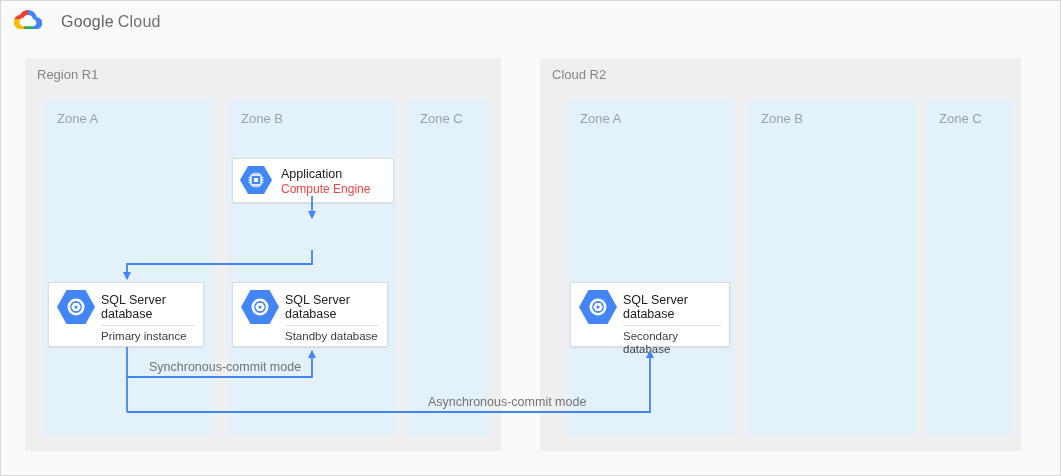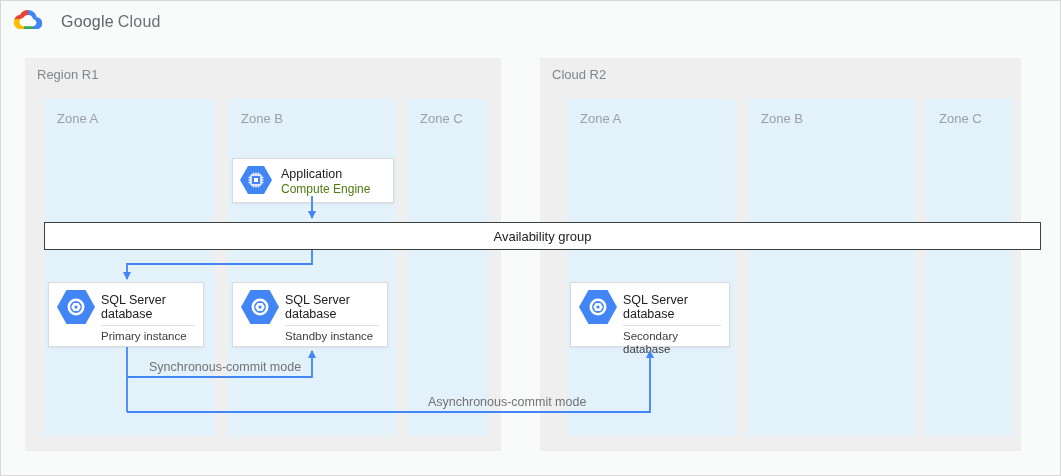--- a/index.html
+++ b/index.html
@@ -36,21 +36,21 @@
 
   
   .node {
     position:absolute; background:#ffffff;
     border:1px solid #d9dbdd; box-shadow:0 1px 2px rgba(0,0,0,.07);
     display:flex; align-items:flex-start;
   }
   .app-node { left:231px; top:149px; width:162px; height:45px; padding:7px 0 0 7px;margin-top:8px; }
   .app-node .txt { margin-left:9px; padding-top:1px; }
   .node-title { font-size:12.5px; color:#212124; line-height:15px; }
-  .node-sub { font-size:12px; color:#4d7c0f; line-height:14px; }
+  .node-sub { font-size:12px; color:#ef4444; line-height:14px; }
 
   .sql-node { top:281px; width:156px; height:65px; padding:7px 6px 0 8px; }
   .sql-primary   { left:47px; }
   .sql-standby   { left:231px; }
   .sql-secondary { left:569px; width:160px; }
   .sql-node .txt { margin-left:6px; padding-top:3px; flex:1; }
   .sql-title { font-size:12.5px; color:#212124; line-height:14px; width:90px; }
   .divider { border-top:1px solid #e0e0e0; margin:4px 2px 0 0; }
   .instance { font-size:11.5px; color:#3c4043; line-height:13px; margin-top:4px; }
 
@@ -146,23 +146,20 @@
           <line x1="21" y1="16.5" x2="23.4" y2="16.5"></line>
       </g>
       <rect x="14" y="12" width="4" height="4" fill="#ffffff"></rect>
     </svg>
     <div class="txt">
       <div class="node-title">Application</div>
       <div class="node-sub">Compute Engine</div>
     </div>
   </div>
 
-  <div class="ag-bar">
-    <span>Availability group</span>
-  </div>
 
   <div class="node sql-node sql-primary">
     <svg class="hexicon" width="38" height="34" viewBox="0 0 38 34">
       <polygon class="hex" points="9.5,0 28.5,0 38,17 28.5,34 9.5,34 0,17"></polygon>
       <circle cx="19" cy="17" r="7.2" fill="none" stroke="#ffffff" stroke-width="2.6"></circle>
       <polygon fill="#ffffff" points="16.6,13 21.4,13 23.8,17 21.4,21 16.6,21 14.2,17"></polygon>
       <circle cx="19" cy="17" r="1.6" class="hex"></circle>
     </svg>
     <div class="txt">
       <div class="sql-title">SQL Server database</div>
@@ -174,21 +171,21 @@
   <div class="node sql-node sql-standby">
     <svg class="hexicon" width="38" height="34" viewBox="0 0 38 34">
       <polygon class="hex" points="9.5,0 28.5,0 38,17 28.5,34 9.5,34 0,17"></polygon>
       <circle cx="19" cy="17" r="7.2" fill="none" stroke="#ffffff" stroke-width="2.6"></circle>
       <polygon fill="#ffffff" points="16.6,13 21.4,13 23.8,17 21.4,21 16.6,21 14.2,17"></polygon>
       <circle cx="19" cy="17" r="1.6" class="hex"></circle>
     </svg>
     <div class="txt">
       <div class="sql-title">SQL Server database</div>
       <div class="divider"></div>
-      <div class="instance">Standby instance</div>
+      <div class="instance">Standby database</div>
     </div>
   </div>
 
   <div class="node sql-node sql-secondary">
     <svg class="hexicon" width="38" height="34" viewBox="0 0 38 34">
       <polygon class="hex" points="9.5,0 28.5,0 38,17 28.5,34 9.5,34 0,17"></polygon>
       <circle cx="19" cy="17" r="7.2" fill="none" stroke="#ffffff" stroke-width="2.6"></circle>
       <polygon fill="#ffffff" points="16.6,13 21.4,13 23.8,17 21.4,21 16.6,21 14.2,17"></polygon>
       <circle cx="19" cy="17" r="1.6" class="hex"></circle>
     </svg>

